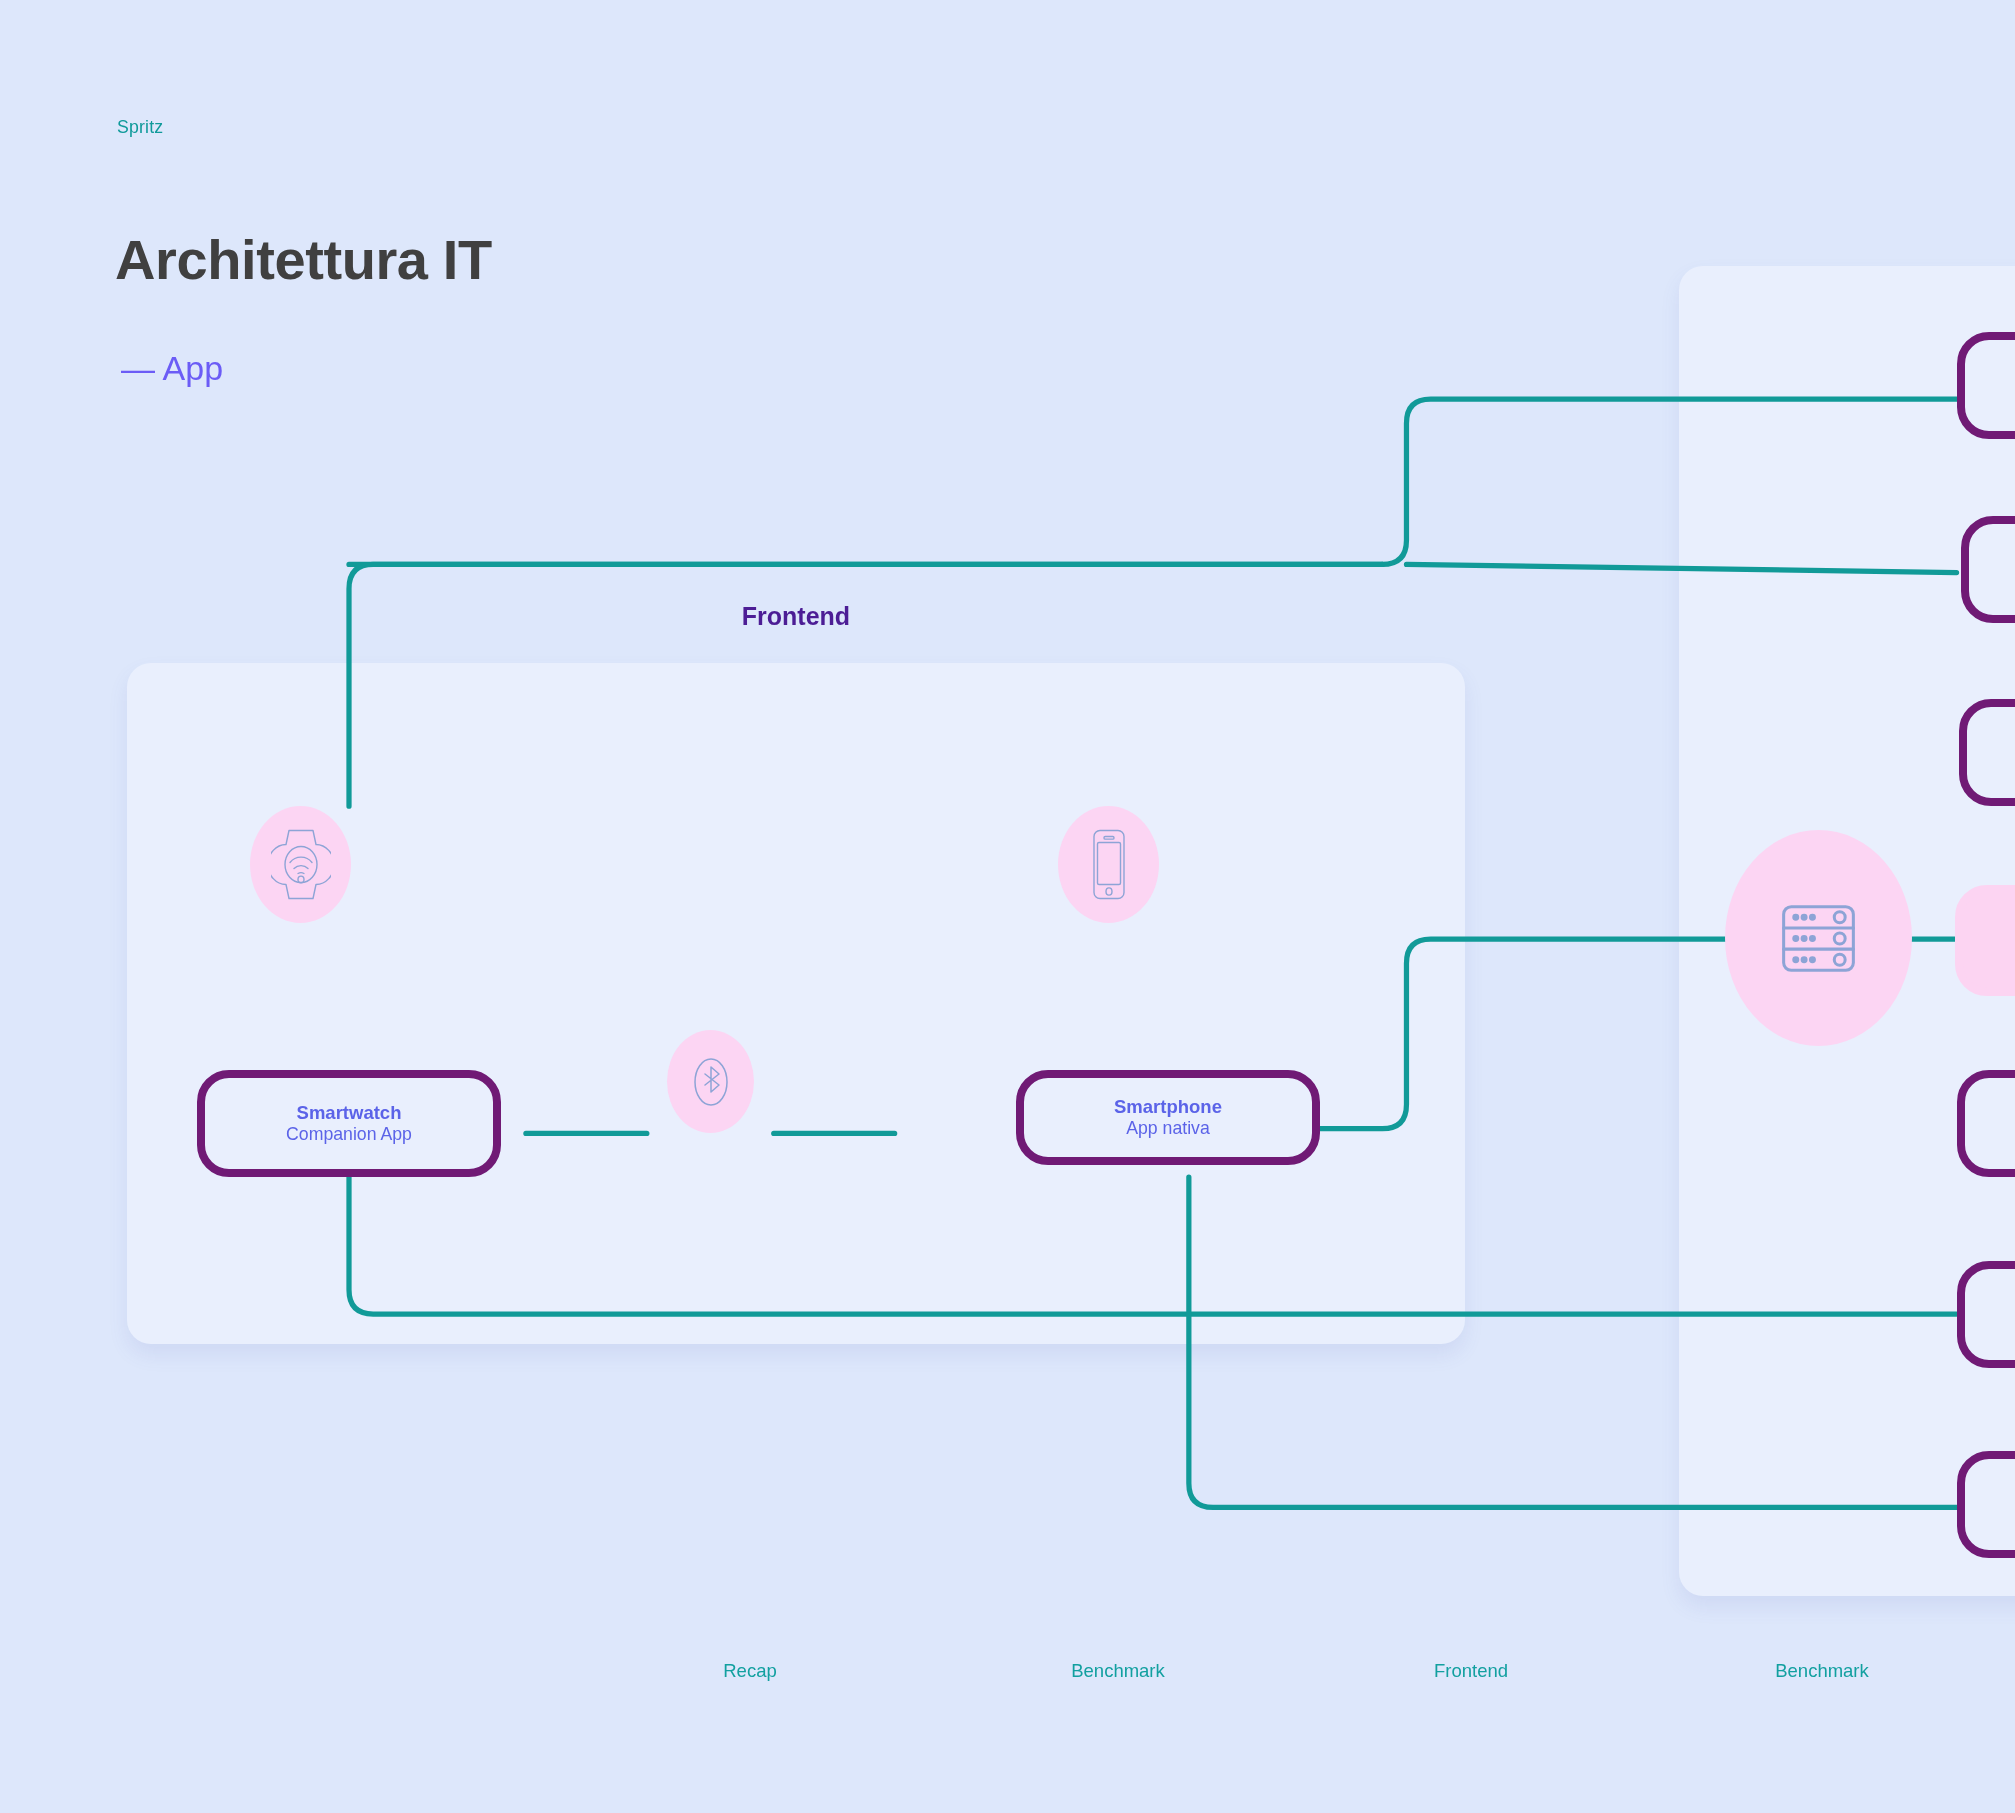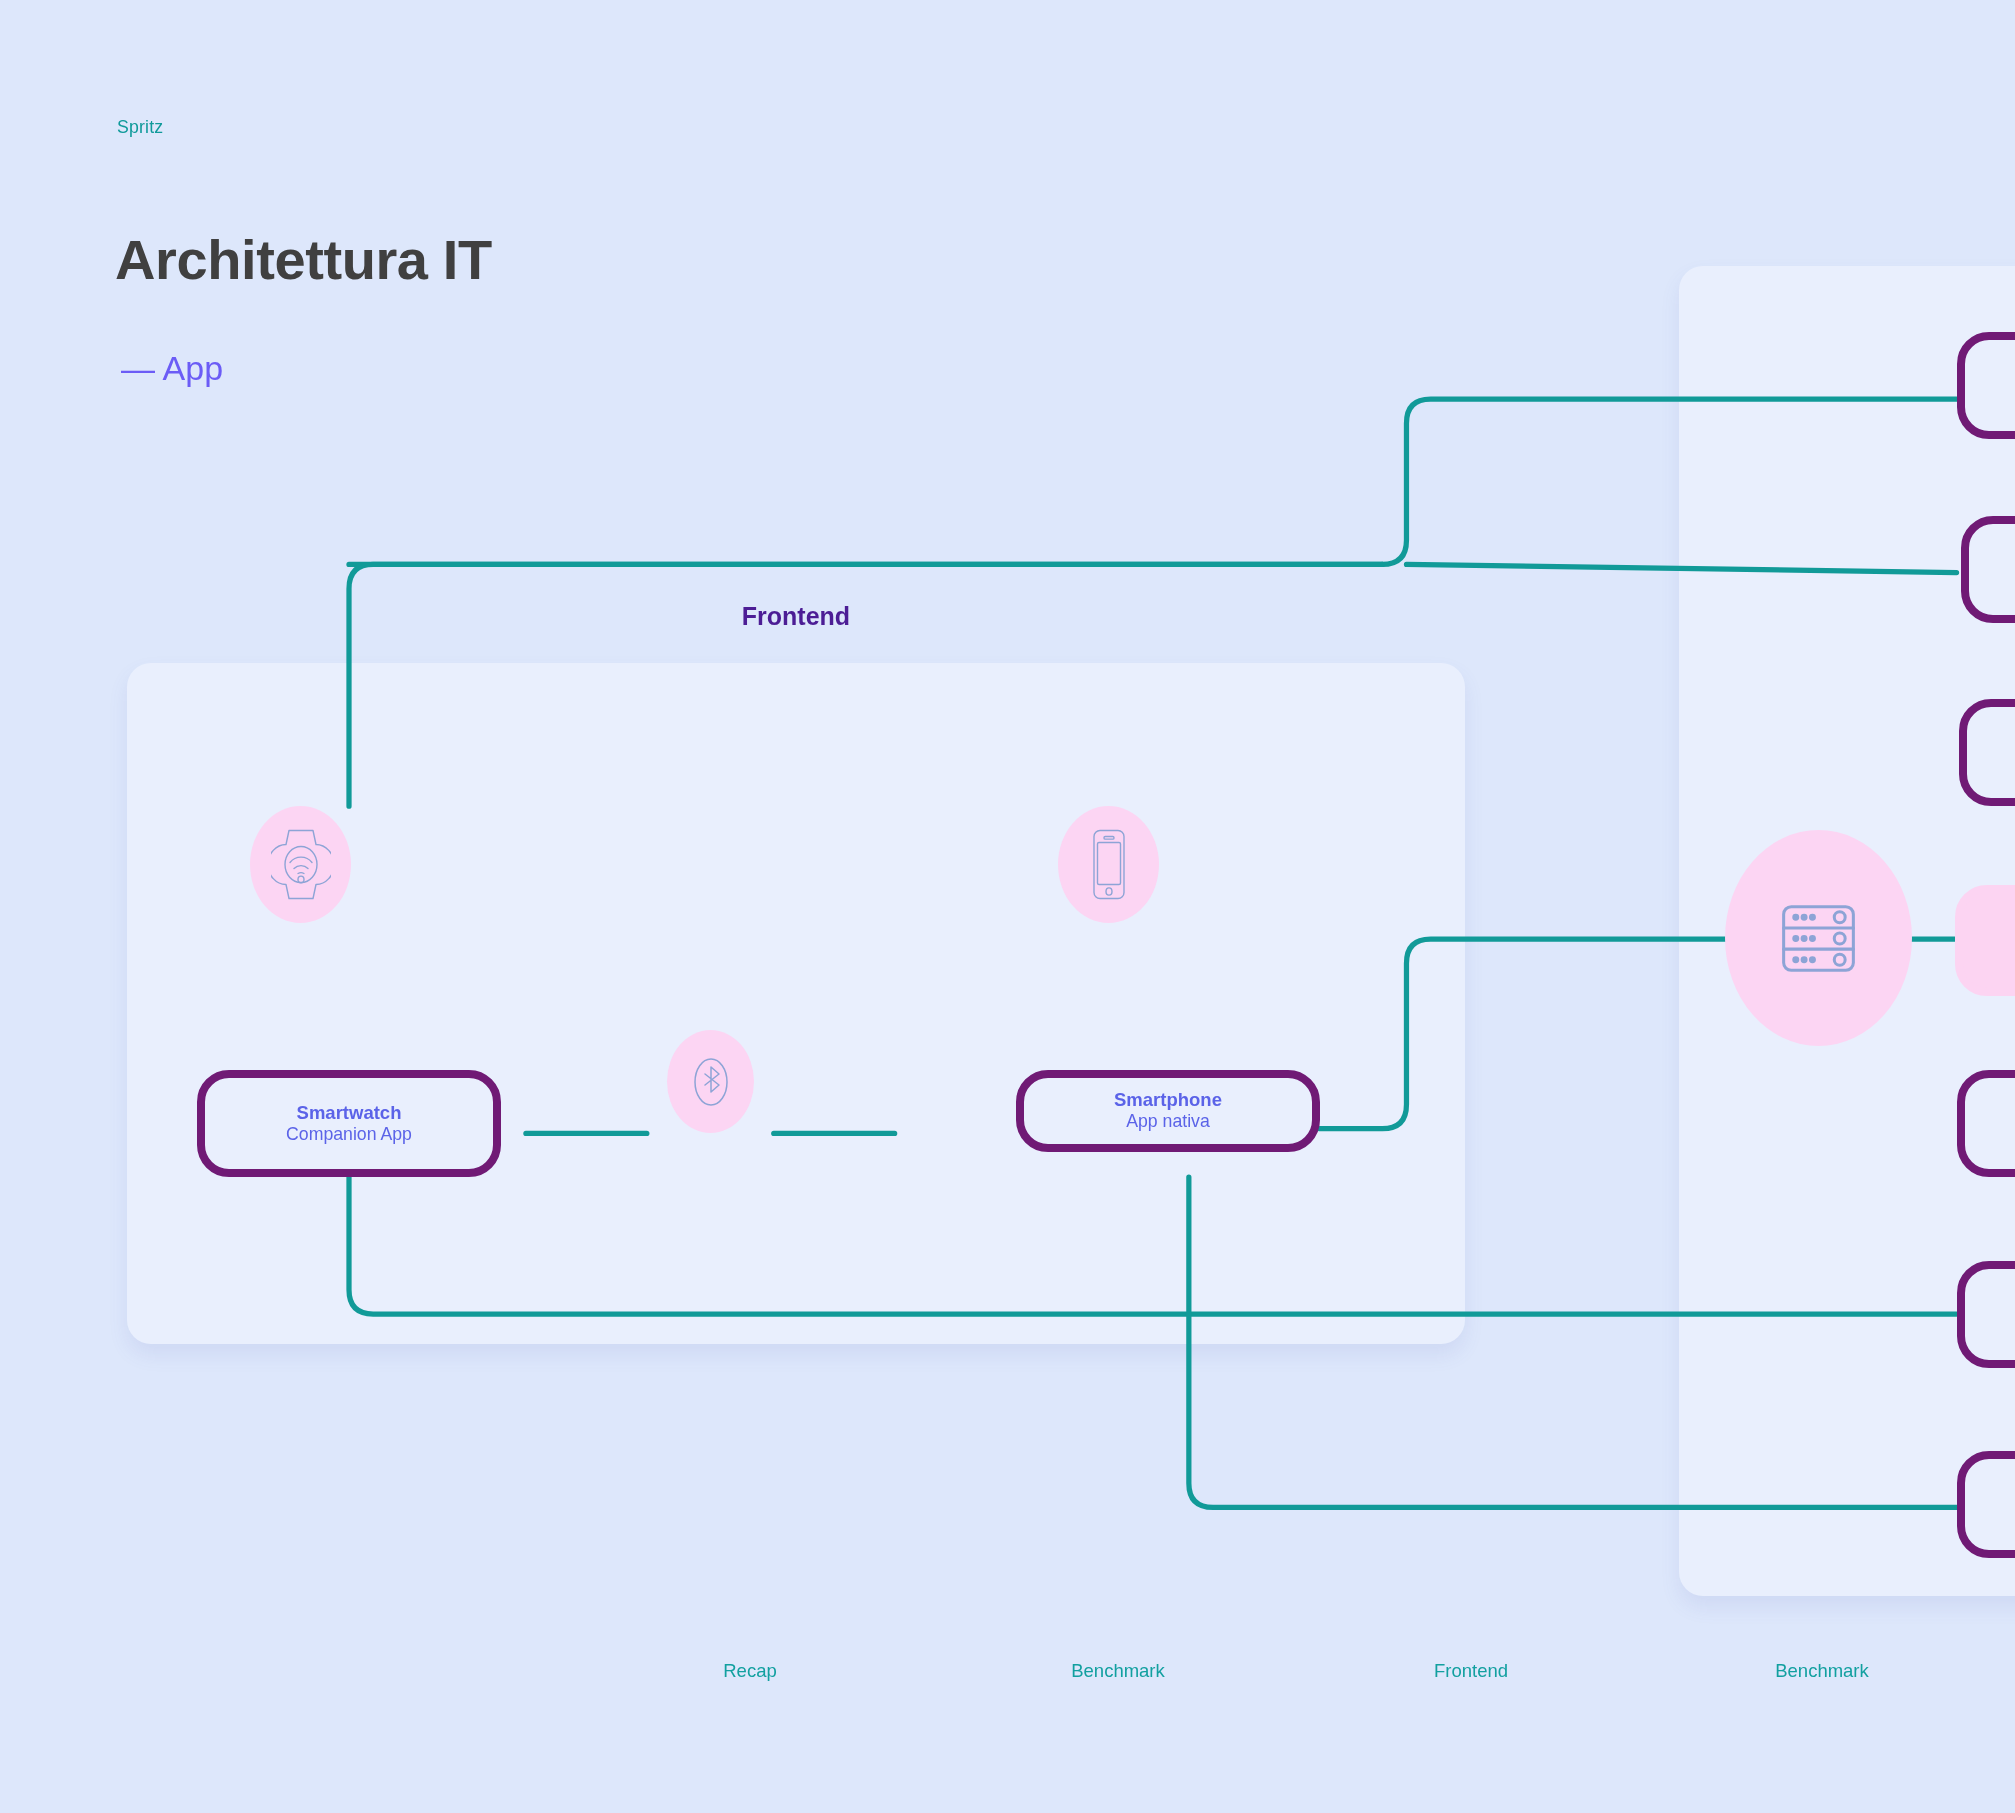--- a/index.html
+++ b/index.html
@@ -176,21 +176,21 @@
       <circle cx="22.5" cy="46" r="1.3" fill="#8da4d6"></circle>
       <circle cx="28" cy="46" r="1.3" fill="#8da4d6"></circle>
     </svg>
   </div>
 
   <div class="node" style="left:197px;top:1070px;width:304px;height:107px;">
     <div class="t">Smartwatch</div>
     <div class="s">Companion App</div>
   </div>
 
-  <div class="node" style="left:1016px;top:1070px;width:304px;height:82px;text-align:right;">
+  <div class="node" style="left:1016px;top:1070px;width:304px;height:95px;text-align:right;">
     <div class="t">Smartphone</div>
     <div class="s">App nativa</div>
   </div>
 
   <svg width="3224" height="1814" style="position:absolute;left:0;top:0;pointer-events:none;" viewBox="0 0 8000 4500">
     <g stroke="#119a98" stroke-width="13" stroke-linecap="round">
       <line x1="1305" y1="2812" x2="1605" y2="2812"></line>
       <line x1="1920" y1="2812" x2="2220" y2="2812"></line>
     </g>
   </svg>

